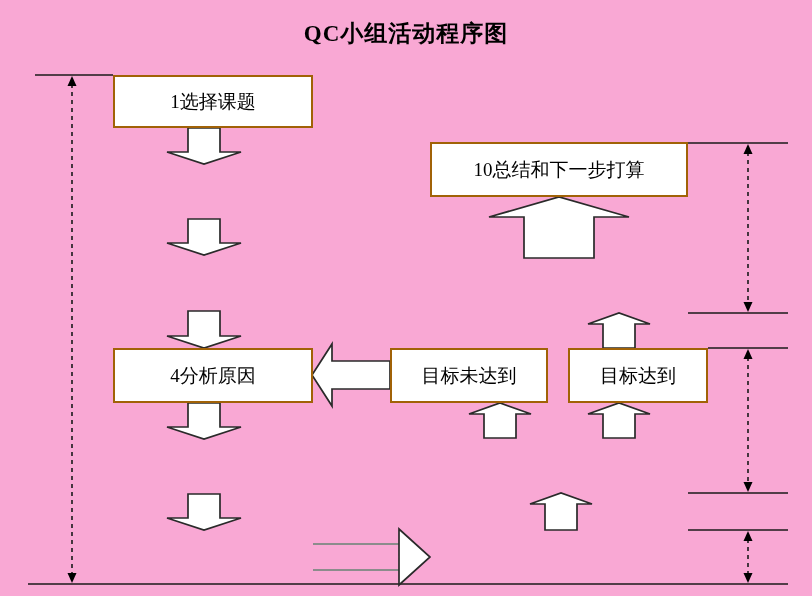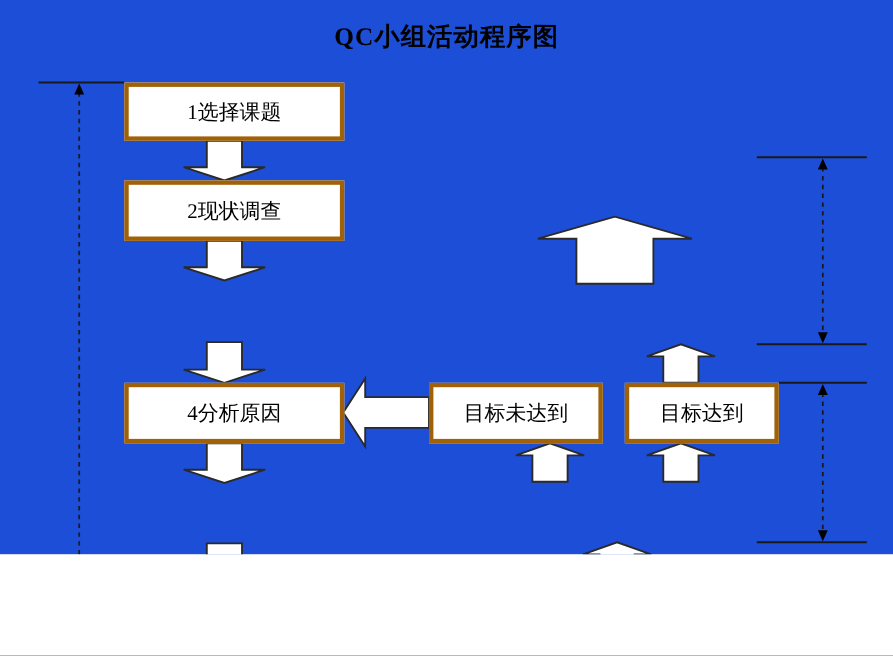--- a/index.html
+++ b/index.html
@@ -1,35 +1,35 @@
 <!DOCTYPE html>
 <html><head>
 <meta charset="utf-8">
 <style>
   html,body{margin:0;padding:0;background:#ffffff;}
   .stage{
     position:relative;
-    width:812px;height:504px;
-    background:#1d4ed8;
+    width:812px;height:596px;
+    background:#f9a8d4;
     font-family:"Liberation Serif","DejaVu Serif",serif;
     overflow:hidden;
   }
   .title{
     position:absolute;
     left:0;top:18px;width:812px;
     text-align:center;
     font-size:23px;
     font-weight:bold;
     color:#000000;
     letter-spacing:1px;
   }
   .box{
     position:absolute;
     box-sizing:border-box;
-    border:4px solid #a16207;
+    border:2px solid #a16207;
     background:#ffffff;
     display:flex;
     align-items:center;
     justify-content:center;
     font-size:19px;
     color:#000000;
     white-space:nowrap;
     z-index:2;
   }
   svg.connectors{
@@ -95,20 +95,20 @@
     <polygon class="blk" points="545,530 545,504 530,504 561,493 592,504 577,504 577,530"></polygon>
     <polygon class="blk" points="484,438 484,414 469,414 500,403 531,414 516,414 516,438"></polygon>
     <polygon class="blk" points="603,438 603,414 588,414 619,403 650,414 635,414 635,438"></polygon>
     <polygon class="blk" points="603,348 603,324 588,324 619,313 650,324 635,324 635,348"></polygon>
     <polygon class="blk" points="524,258 524,217 489,217 559,197 629,217 594,217 594,258"></polygon>
 
     <polygon class="blk" points="390,361 332,361 332,344 312,375 332,406 332,389 390,389"></polygon>
   </svg>
 
   <div class="box" style="left:113px;top:75px;width:200px;height:53px">1选择课题</div>
-  <div class="box" style="left:113px;top:164px;width:200px;height:55px">2现状调查</div>
   <div class="box" style="left:113px;top:348px;width:200px;height:55px">4分析原因</div>
 
+  <div class="box" style="left:430px;top:142px;width:258px;height:55px">10总结和下一步打算</div>
 
   <div class="box" style="left:568px;top:348px;width:140px;height:55px">目标达到</div>
   <div class="box" style="left:390px;top:348px;width:158px;height:55px">目标未达到</div>
 
 </div>
 
 </body></html>

